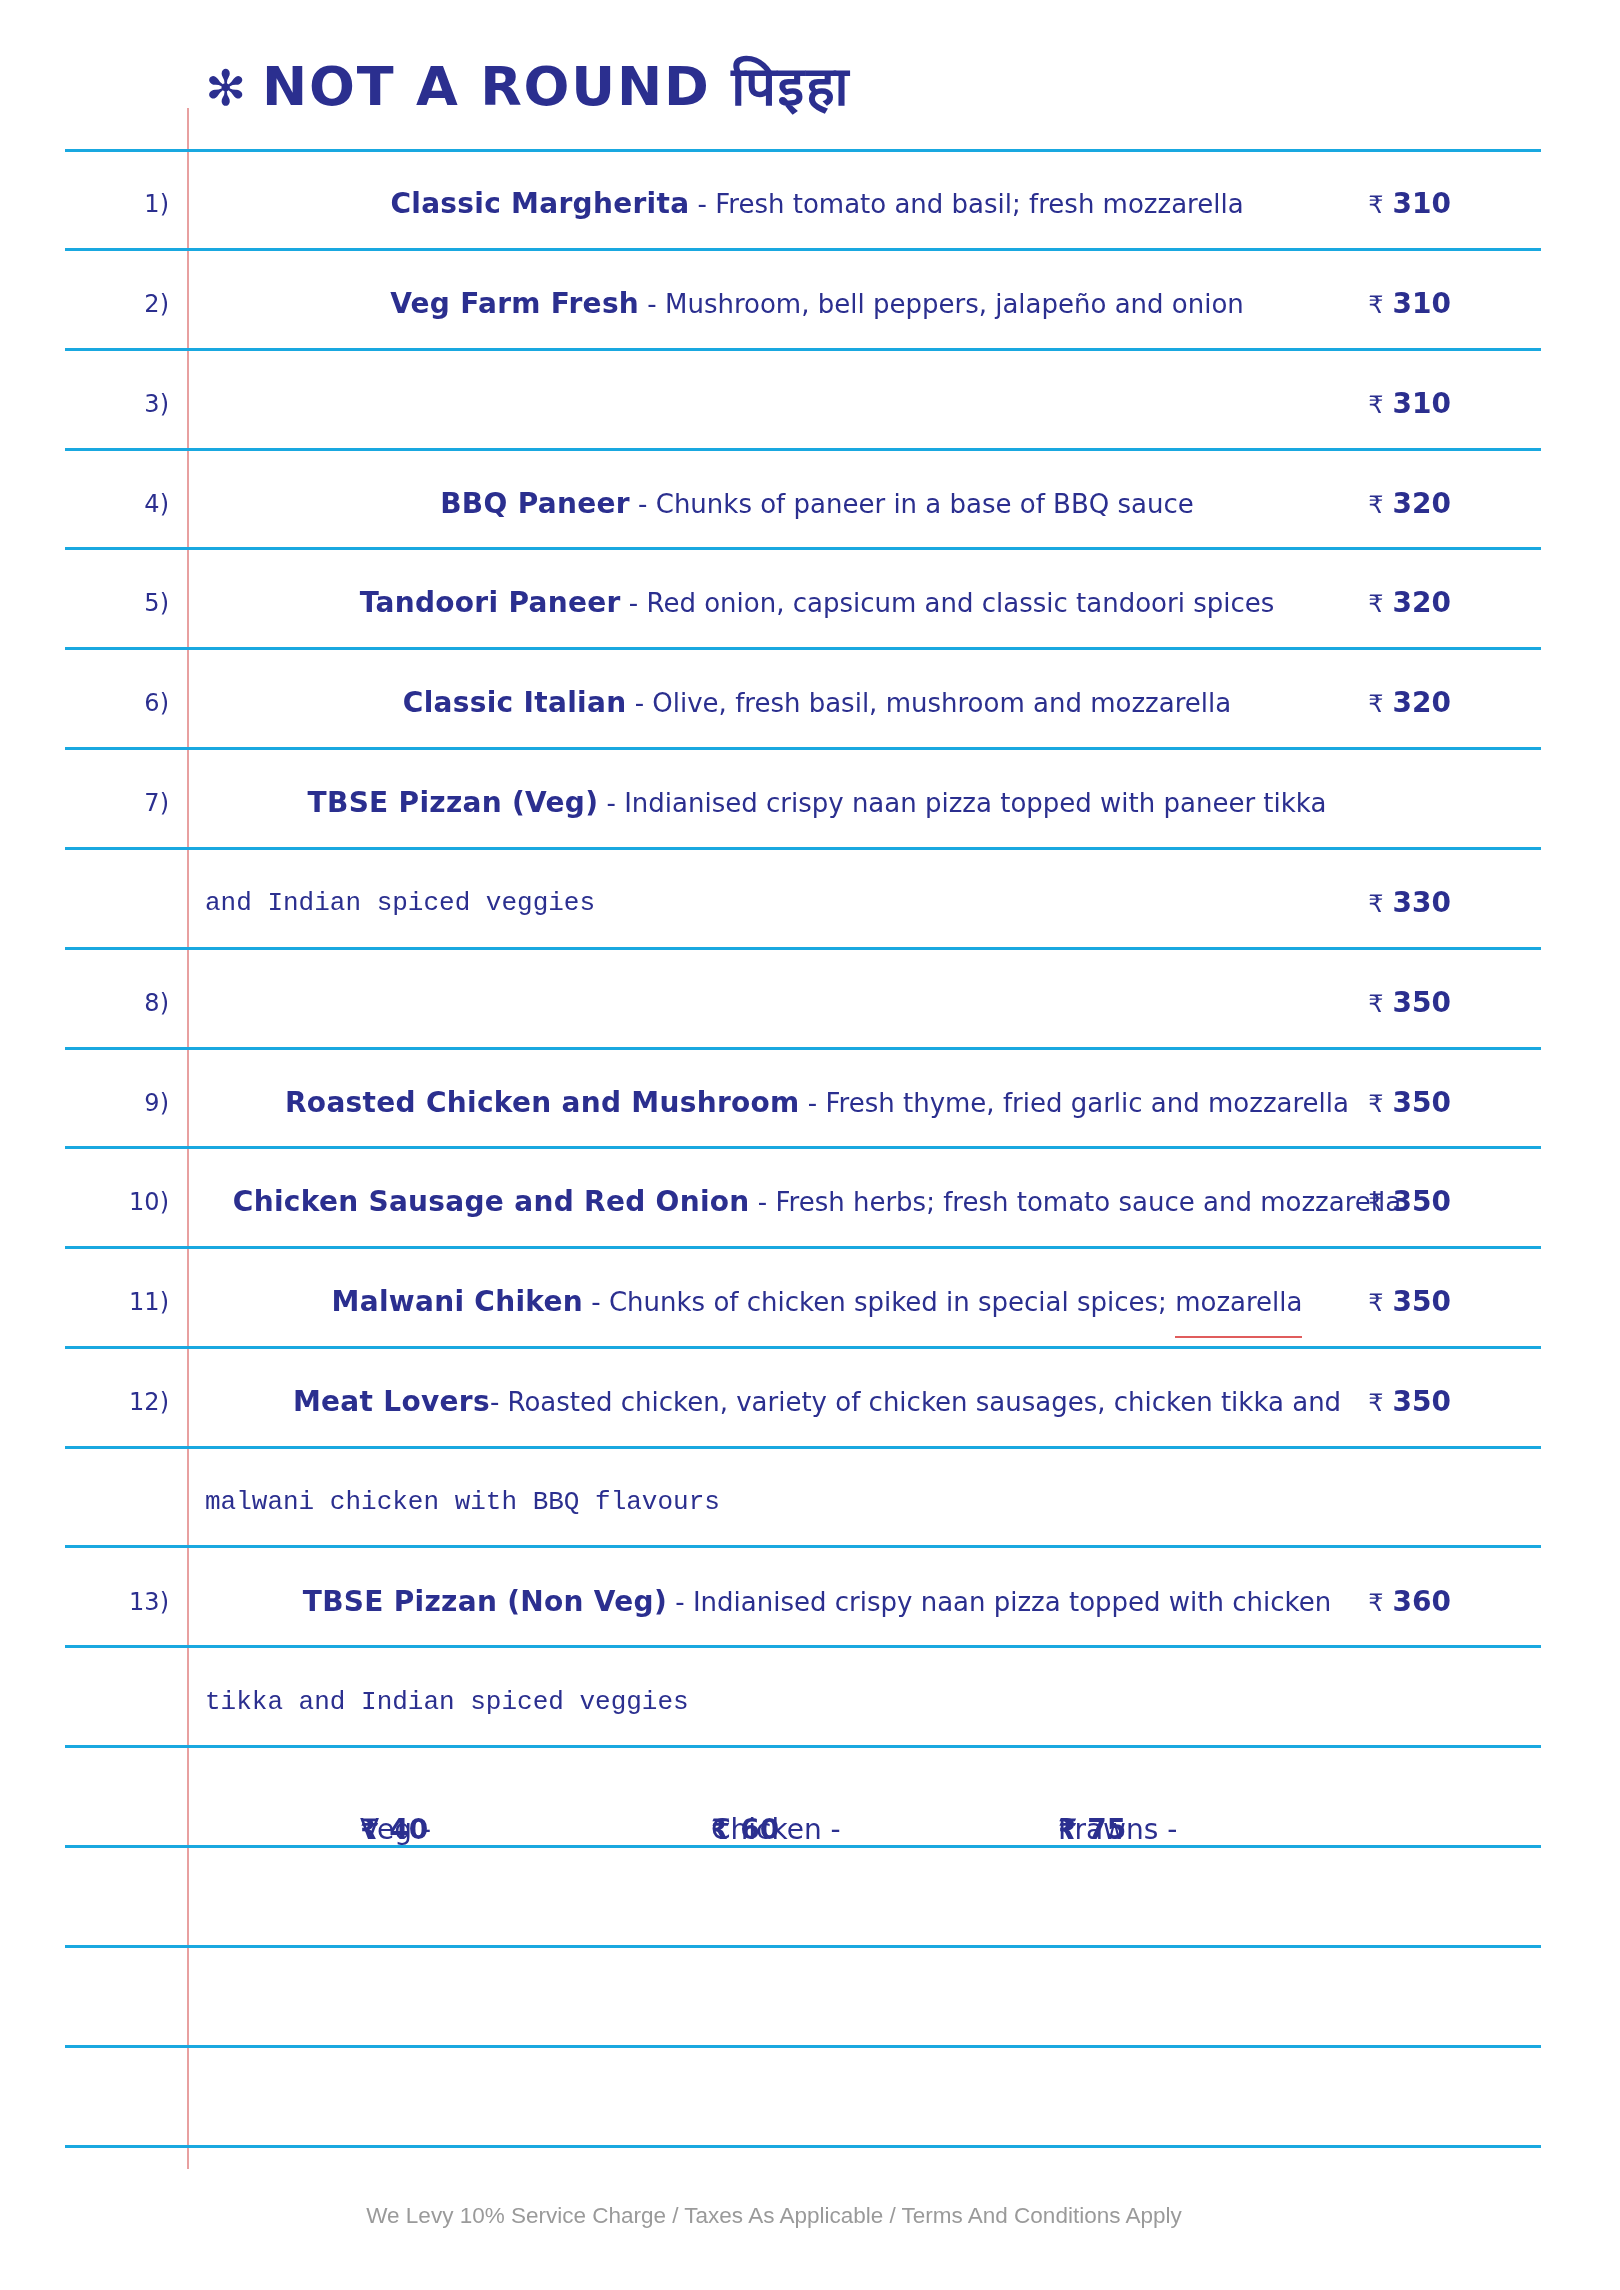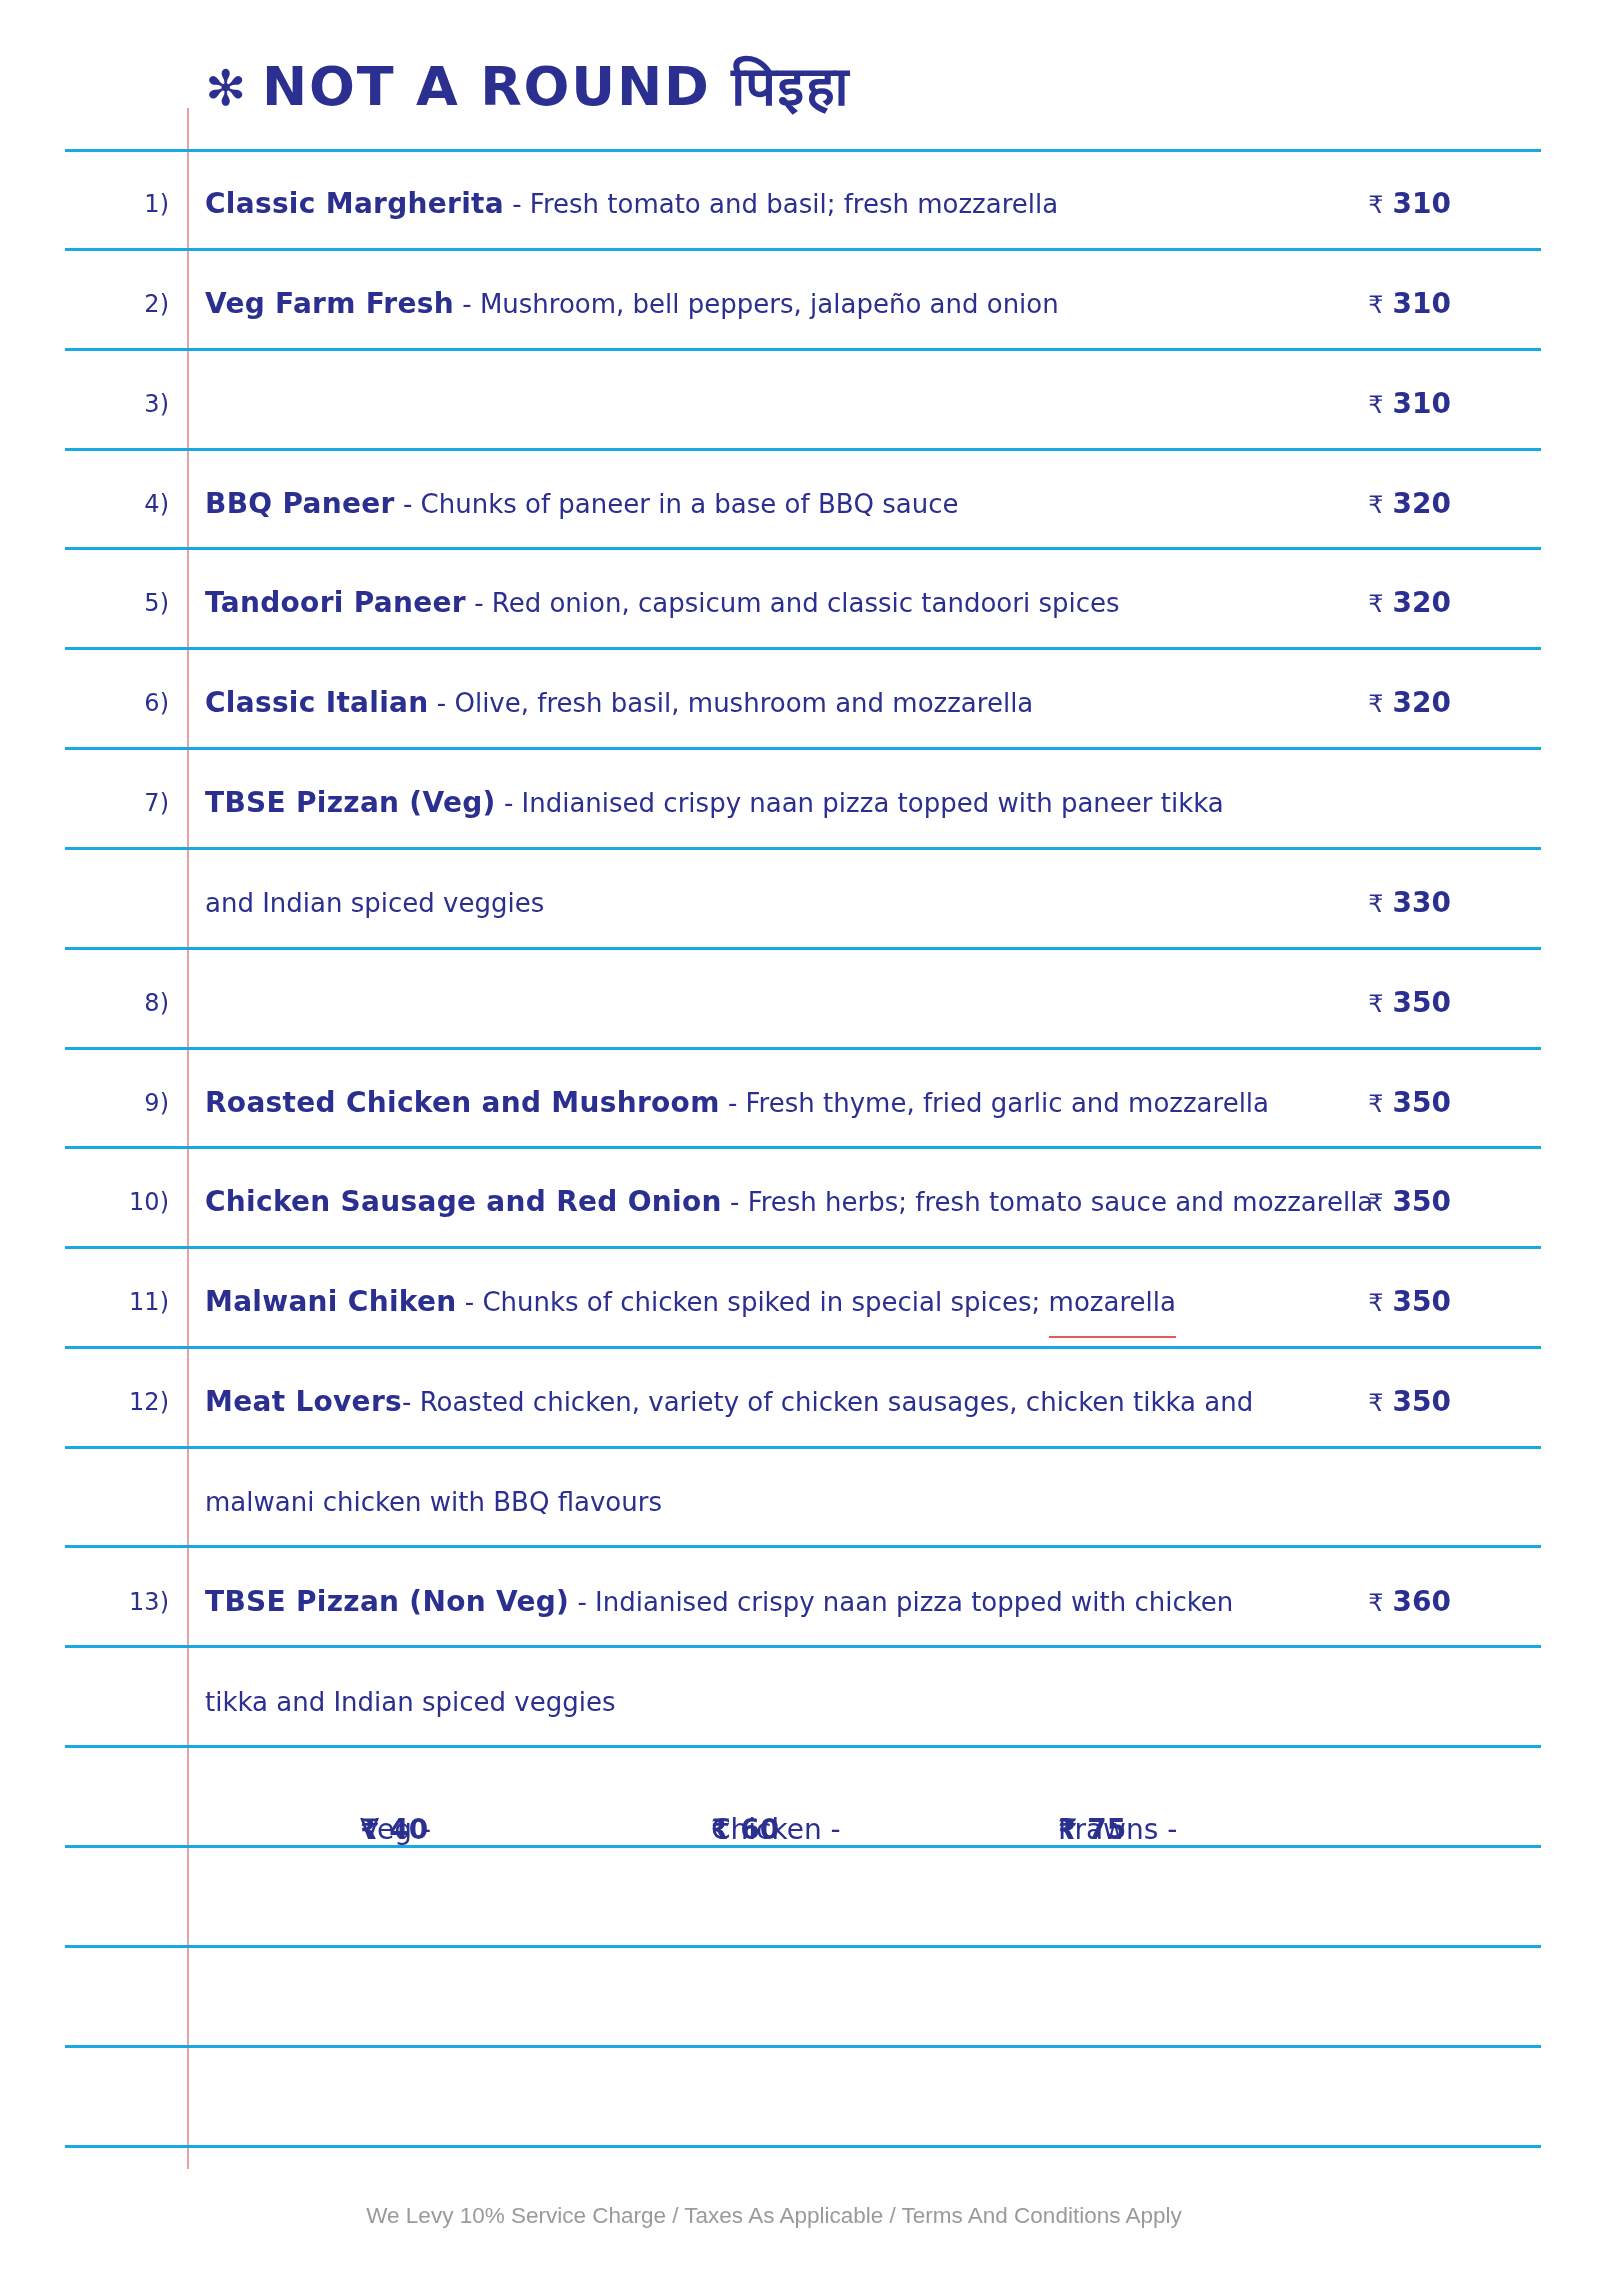--- a/index.html
+++ b/index.html
@@ -89,20 +89,21 @@
     text-align: right;
     font-size: 24px;
     color: #2b2f8f;
   }
   .content {
     position: absolute;
     left: 205px;
     width: 1224px;
     font-size: 0;
     white-space: nowrap;
+    text-align: center;
   }
   .item-name {
     font-size: 28px;
     font-weight: 700;
     color: #2b2f8f;
     letter-spacing: 0.3px;
   }
   .item-desc {
     font-size: 26px;
     font-weight: 400;
@@ -120,20 +121,21 @@
     font-weight: 400;
     font-size: 24px;
     margin-right: 9px;
   }
 
   .cont-line {
     position: absolute;
     left: 205px;
     font-size: 26px;
     color: #2b2f8f;
+    font-family: Liberation Mono, monospace;
   }
 
   .underline-red {
     border-bottom: 2.7px solid #e05c5c;
     padding-bottom: 19px;
   }
 
   
   .extras {
     position: absolute;

